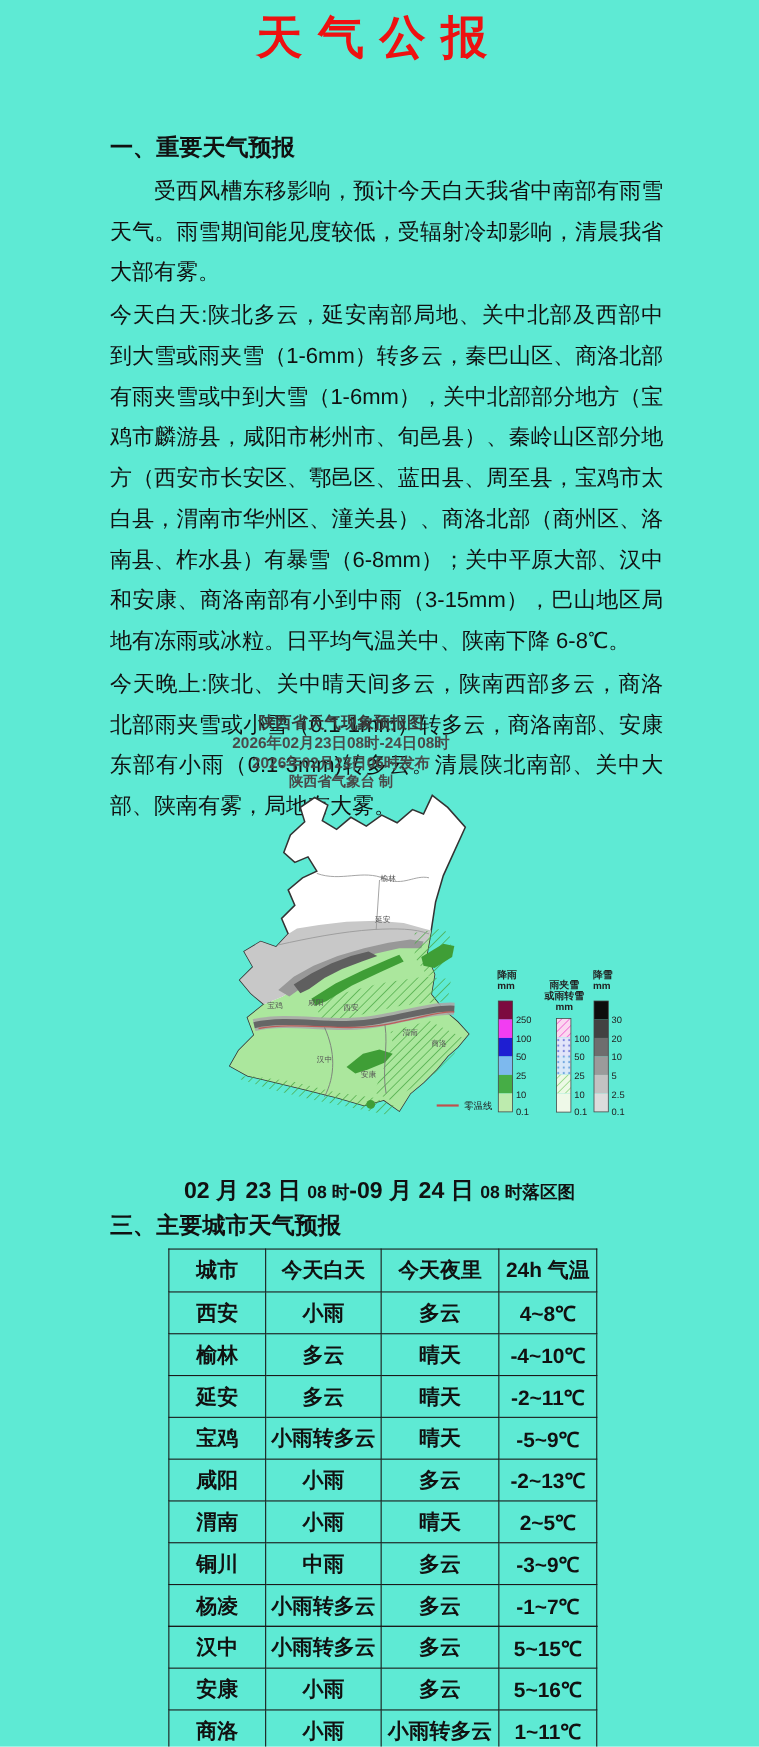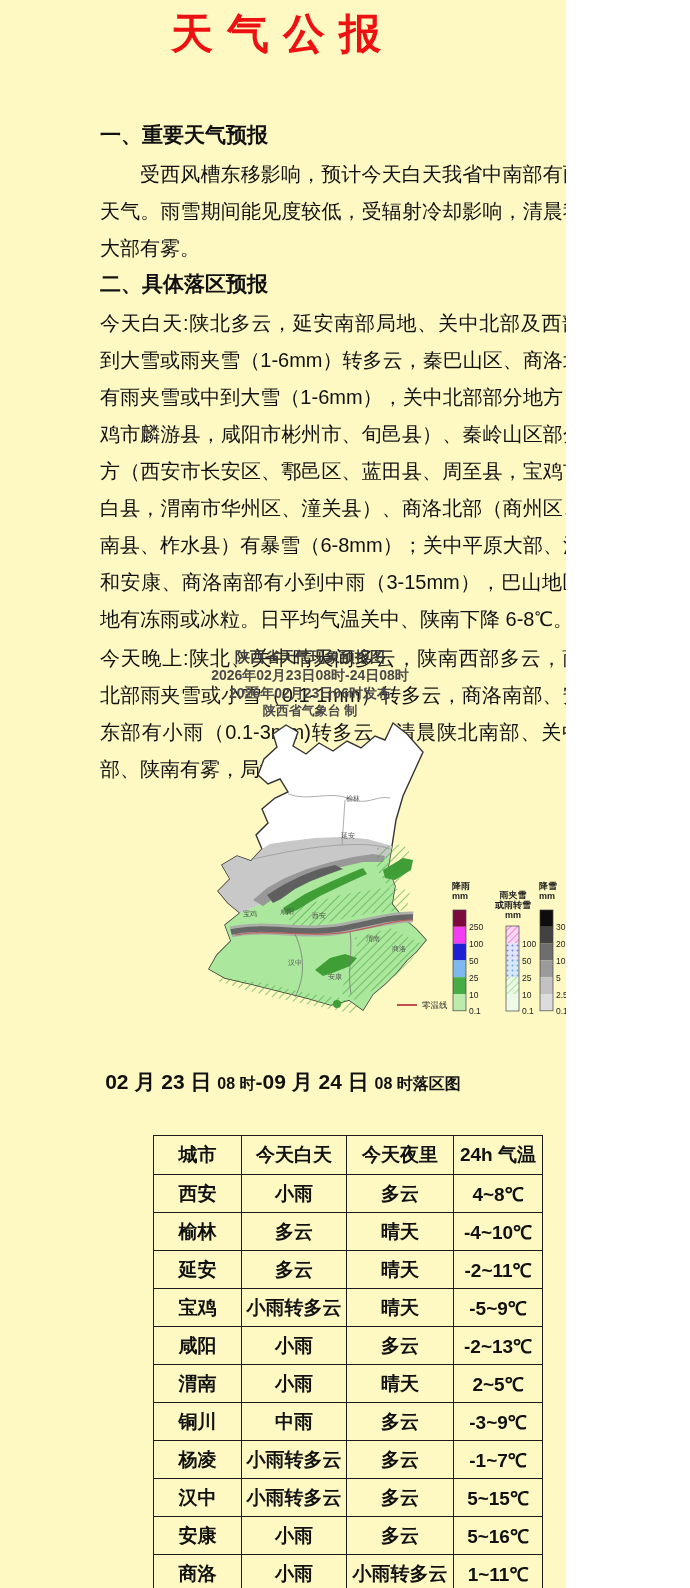--- a/index.html
+++ b/index.html
@@ -1,16 +1,16 @@
 <!DOCTYPE html>
 <html><head>
 <meta charset="utf-8">
 <style>
   html,body{margin:0;padding:0;background:#ffffff;}
-  .page{position:relative;width:566px;height:1588px;background:#fef9c3;overflow:hidden;
+  .page{position:relative;width:690px;height:1588px;background:#5eead4;overflow:hidden;
         font-family:"Liberation Sans",sans-serif;color:#111;}
   
   .doc-title{position:absolute;top:6px;left:0;width:100%;text-align:center;
              font-family:"Liberation Serif",serif;font-weight:bold;font-size:42px;
              letter-spacing:14px;color:#ee1111;}
   
   .hdr{position:absolute;top:84px;left:104px;width:495px;border-bottom:2px solid #c42222;
        padding-bottom:6px;font-size:20px;font-weight:bold;white-space:nowrap;}
   .hdr span{margin-right:14px;}
   
@@ -49,21 +49,20 @@
 
 <div class="page">
 
   <div class="doc-title">天气公报</div>
 
 
   <div class="textcol">
     <div class="sec-head">一、重要天气预报</div>
     <p class="para indent"><span>受西风槽东移影响，预计今天白天我省中南部有雨雪天气。雨雪期间能见度较低，受辐射冷却影响，清晨我省大部有雾。</span></p>
 
-    <div class="sec-head">二、具体落区预报</div>
     <p class="para"><span class="lead">今天白天:</span><span>陕北多云，延安南部局地、关中北部及西部中到大雪或雨夹雪（1-6mm）转多云，秦巴山区、商洛北部有雨夹雪或中到大雪（1-6mm），关中北部部分地方（宝鸡市麟游县，咸阳市彬州市、旬邑县）、秦岭山区部分地方（西安市长安区、鄠邑区、蓝田县、周至县，宝鸡市太白县，渭南市华州区、潼关县）、商洛北部（商州区、洛南县、柞水县）有暴雪（6-8mm）；关中平原大部、汉中和安康、商洛南部有小到中雨（3-15mm），巴山地区局地有冻雨或冰粒。日平均气温关中、陕南下降 6-8℃。</span></p>
     <p class="para"><span class="lead">今天晚上:</span><span>陕北、关中晴天间多云，陕南西部多云，商洛北部雨夹雪或小雪（0.1-1mm）转多云，商洛南部、安康东部有小雨（0.1-3mm)转多云。清晨陕北南部、关中大部、陕南有雾，局地有大雾。</span></p>
   </div>
 
   <div class="mapfig">
     <svg width="440" height="372" viewBox="0 0 440 372" xmlns="http://www.w3.org/2000/svg">
       <defs>
         <pattern id="hatchGreen" width="6" height="6" patternUnits="userSpaceOnUse" patternTransform="rotate(45)">
           <line x1="0" y1="0" x2="0" y2="6" stroke="#4aa844" stroke-width="1.6" opacity="0.8"></line>
         </pattern>
@@ -185,20 +184,21 @@
         <line x1="252" y1="357" x2="272" y2="357" stroke-width="2" stroke="#c0504d"></line>
         <text class="lgd-t" x="277" y="360" fill="#555">零温线</text>
       </g>
     </svg>
   </div>
 
   <div class="caption">
     <span class="big">02 月 23 日 </span><span class="small">08 时</span><span class="big">-09 月 24 日 </span><span class="small">08 时落区图</span>
   </div>
 
+  <div class="sec3">三、主要城市天气预报</div>
 
   <table class="fc" id="table1">
     <colgroup>
         <col class="c1">
         <col class="c2">
         <col class="c3">
         <col class="c4">
       </colgroup>
     <thead>
       <tr>

